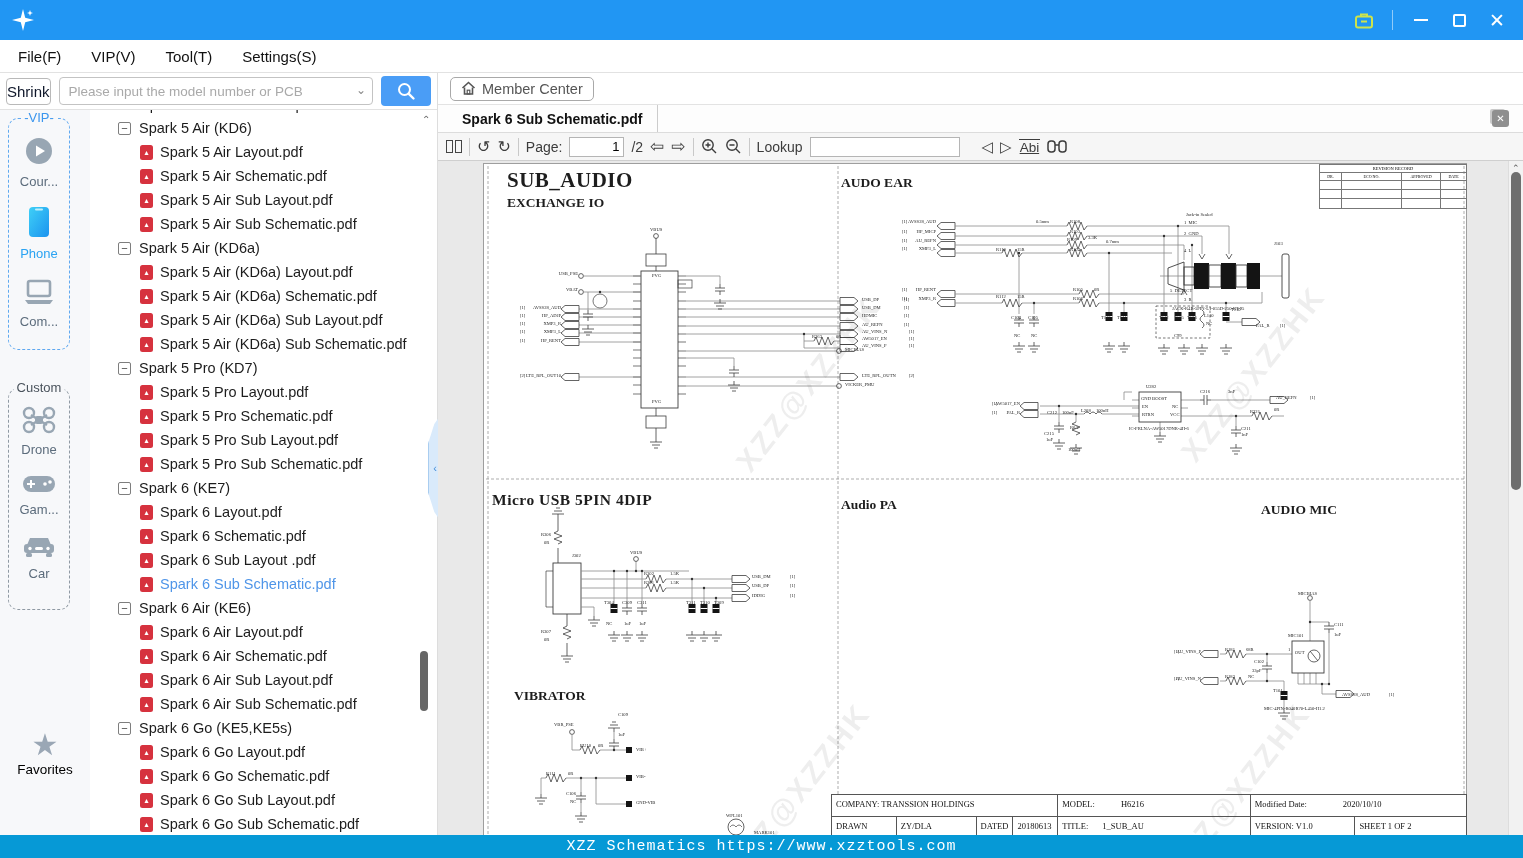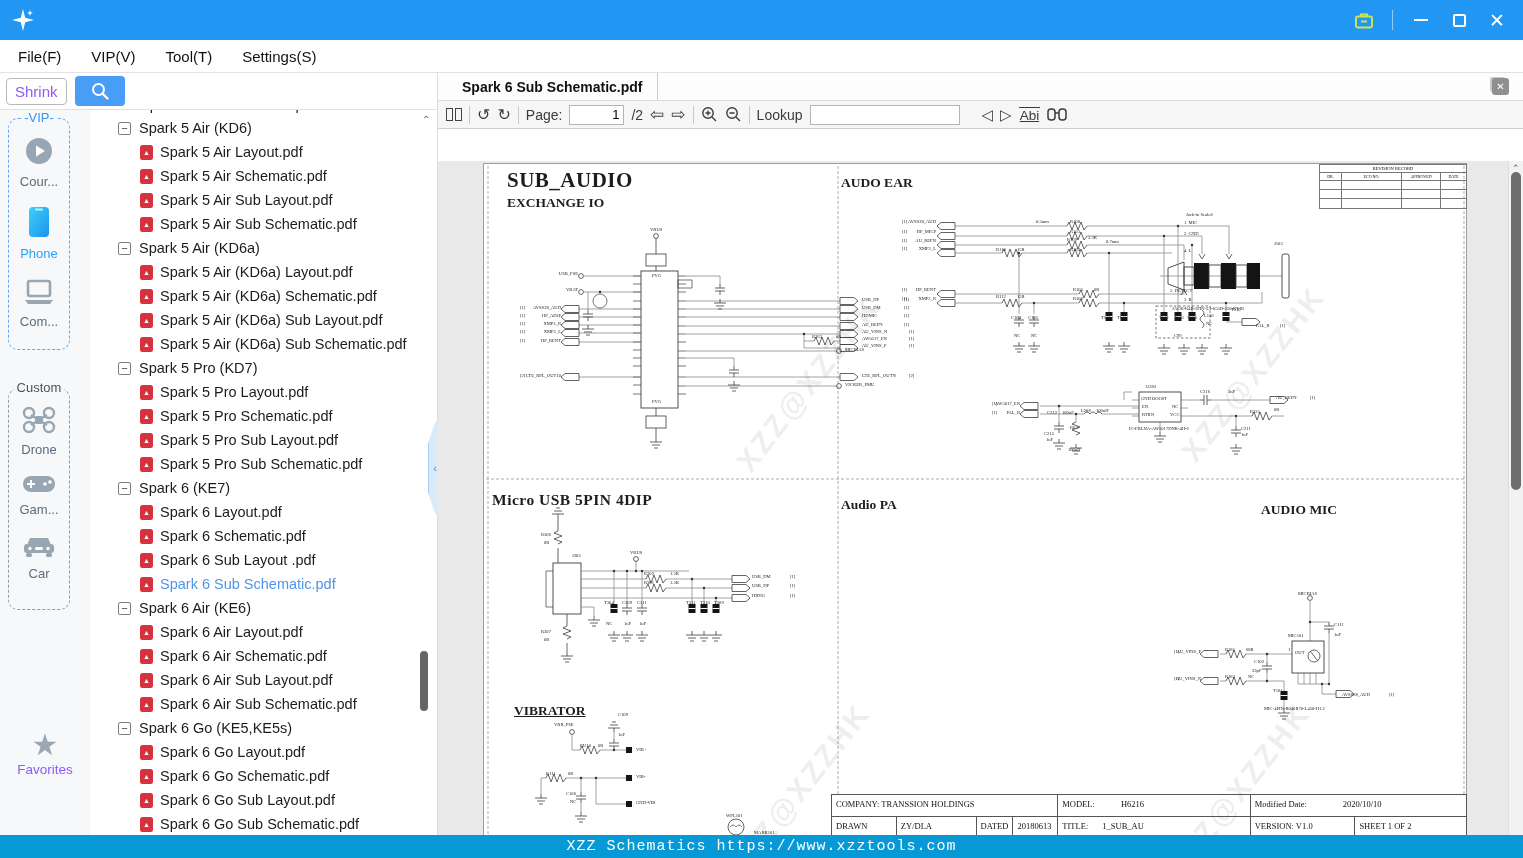--- a/index.html
+++ b/index.html
@@ -16,21 +16,21 @@
   .min-glyph{width:14px;height:2px;background:#fff}
   .max-glyph{width:13px;height:13px;border:2px solid #fff;border-radius:2px}
   .close-glyph{font-size:19px;line-height:19px;color:#fff}
   
   .menubar{position:absolute;left:0;top:40px;width:1523px;height:33px;background:#fff;
     border-bottom:1px solid #e2e2e2;display:flex;align-items:center;gap:30px;padding-left:18px}
   .menu-item{font-size:15px;color:#111}
   
   .searchrow{position:absolute;left:0;top:73px;width:437px;height:37px;background:#fff;
     border-bottom:1px solid #e2e2e2;display:flex;align-items:center;gap:8px;padding:0 6px}
-  .shrink-btn{border:1px solid #b9b9b9;border-radius:4px;padding:4px 8px;font-size:15px;background:#fff;color:#8b5cf6}
+  .shrink-btn{border:1px solid #b9b9b9;border-radius:4px;padding:4px 0;font-size:15px;background:#fff;color:#0f172a}
   .model-input{flex:1;height:28px;border:1px solid #c3c3c3;border-radius:4px;font-size:13.5px;
     padding:0 22px 0 9px;color:#333;font-family:"Liberation Sans",sans-serif}
   .model-input::placeholder{color:#a9a9a9}
   .input-wrap{flex:1;position:relative;display:flex}
   .chev{position:absolute;right:7px;top:6px;color:#8a8a8a;font-size:12px}
   .search-btn{width:50px;height:30px;background:#4a9df6;border:none;border-radius:4px;
     display:flex;align-items:center;justify-content:center}
   
   .rail{position:absolute;left:0;top:110px;width:90px;height:725px;background:#f7f8fa}
   .railgroup{position:absolute;left:8px;width:62px;border-radius:10px;text-align:center}
@@ -38,21 +38,21 @@
   .custbox{top:278px;height:222px;border:1.5px dashed #8f99a3}
   .grouplabel{position:absolute;top:-9px;left:50%;transform:translateX(-50%);background:#f7f8fa;
     padding:0 3px;font-size:13px;white-space:nowrap}
   .viplabel{color:#3b96ee}
   .custlabel{color:#4a535c}
   .railitem{margin-top:16px}
   .raillabel{font-size:13px;color:#5c6c7c;margin-top:3px}
   .bluelabel{color:#2aa3f2}
   .fav{position:absolute;left:0;top:620px;width:90px;text-align:center}
   .star{font-size:30px;color:#9aa7b5;line-height:30px}
-  .favlabel{font-size:13.5px;color:#8b5cf6;margin-top:2px}
+  .favlabel{font-size:13.5px;color:#000000;margin-top:2px}
   
   .treepanel{position:absolute;left:90px;top:110px;width:347px;height:725px;background:#fff;overflow:hidden}
   .leftborder{position:absolute;left:437px;top:73px;width:1px;height:762px;background:#ddd}
   .trow{height:24px;display:flex;align-items:center;font-size:14.5px;color:#1c1c1c;white-space:nowrap}
   .trow.folder{padding-left:28px;gap:8px}
   .trow.file{padding-left:50px;gap:7px}
   .trow.file.sel .flabel{color:#4f95e8}
   .fold-box{width:13px;height:13px;border:1px solid #7e7e7e;border-radius:2px;font-size:11px;
     line-height:11px;display:flex;align-items:center;justify-content:center;color:#444;flex:none}
   .pdficon{width:13px;height:15px;background:#d6323e;border-radius:2.5px;color:#fff;font-size:8px;
@@ -166,20 +166,24 @@
 
 <div class="menubar">
   <span class="menu-item">File(F)</span>
   <span class="menu-item">VIP(V)</span>
   <span class="menu-item">Tool(T)</span>
   <span class="menu-item">Settings(S)</span>
 </div>
 
 <div class="searchrow">
   <button class="shrink-btn">Shrink</button>
+  <span class="input-wrap">
+    <input class="model-input" placeholder="Please input the model number or PCB" style="">
+    <span class="chev">⌄</span>
+  </span>
   <button class="search-btn">
     <svg width="20" height="20" viewBox="0 0 20 20">
       <circle cx="8.5" cy="8.5" r="5.5" fill="none" stroke="#fff" stroke-width="2"></circle>
       <path d="M12.8 12.8 L17.5 17.5" stroke="#fff" stroke-width="2.4" stroke-linecap="round"></path>
     </svg>
   </button>
 </div>
 
 <div class="rail">
   <div class="railgroup vipbox">
@@ -379,20 +383,30 @@
         <span class="flabel">Spark 6 Go Sub Schematic.pdf</span>
       </div>
     </div>
   <span class="tree-scroll-up">⌃</span>
   <div class="tree-thumb"></div>
 </div>
 <div class="leftborder"></div>
 <div class="handle">‹</div>
 
 <div class="rightpanel">
+  <div class="memberrow">
+    <button class="member-btn">
+      <svg width="15" height="15" viewBox="0 0 15 15">
+        <path d="M1.5 7 L7.5 1.5 L13.5 7" fill="none" stroke="#555" stroke-width="1.6"></path>
+        <path d="M3.5 6.5 V13 h8 V6.5" fill="none" stroke="#555" stroke-width="1.6"></path>
+        <rect x="6.2" y="9.2" width="2.6" height="3.8" fill="none" stroke="#555" stroke-width="1.2"></rect>
+      </svg>
+      <span>Member Center</span>
+    </button>
+  </div>
   <div class="tabbar">
     <div class="tab">Spark 6 Sub Schematic.pdf</div>
     <div class="closeall">✕</div>
   </div>
   <div class="pdftoolbar">
     <span class="ticon twopage">
         <i></i>
         <i></i>
       </span>
     <span class="tsep"></span>
@@ -761,21 +775,21 @@
               <span>1_SUB_AU</span>
           </div>
           <div class="tbc c-ver">VERSION:   V1.0</div>
           <div class="tbc c-sheet">SHEET    1    OF    2</div>
         </div>
       </div>
     <span class="lbl t1" style="left: 23px; top: 6px;">SUB_AUDIO</span>
         <span class="lbl t2" style="left: 23px; top: 32px;">EXCHANGE IO</span>
         <span class="lbl t2" style="left: 357px; top: 12px;">AUDO EAR</span>
         <span class="lbl t2b" style="left: 8px; top: 328px;">Micro USB 5PIN 4DIP</span>
-        <span class="lbl t2" style="left: 30px; top: 540px; text-decoration: underline;">VIBRATOR</span>
+        <span class="lbl t2" style="left: 30px; top: 525px;">VIBRATOR</span>
         <span class="lbl t2" style="left: 357px; top: 334px;">Audio PA</span>
         <span class="lbl t2" style="left: 777px; top: 339px;">AUDIO MIC</span>
         <span class="lbl wm" style="left: 218px; top: 205px;">XZZ@XZZHK</span>
         <span class="lbl wm" style="left: 663px; top: 195px;">XZZ@XZZHK</span>
         <span class="lbl wm" style="left: 208px; top: 612px;">XZZ@XZZHK</span>
         <span class="lbl wm" style="left: 648px; top: 612px;">XZZ@XZZHK</span>
         <span class="lbl n" style="left: 166px; top: 64px;">VBUS</span>
         <span class="lbl n" style="left: 168px; top: 110px;">PVG</span>
         <span class="lbl n" style="left: 168px; top: 236px;">PVG</span>
         <span class="lbl nr" style="left: 94px; top: 108px;">USB_PSE</span>

